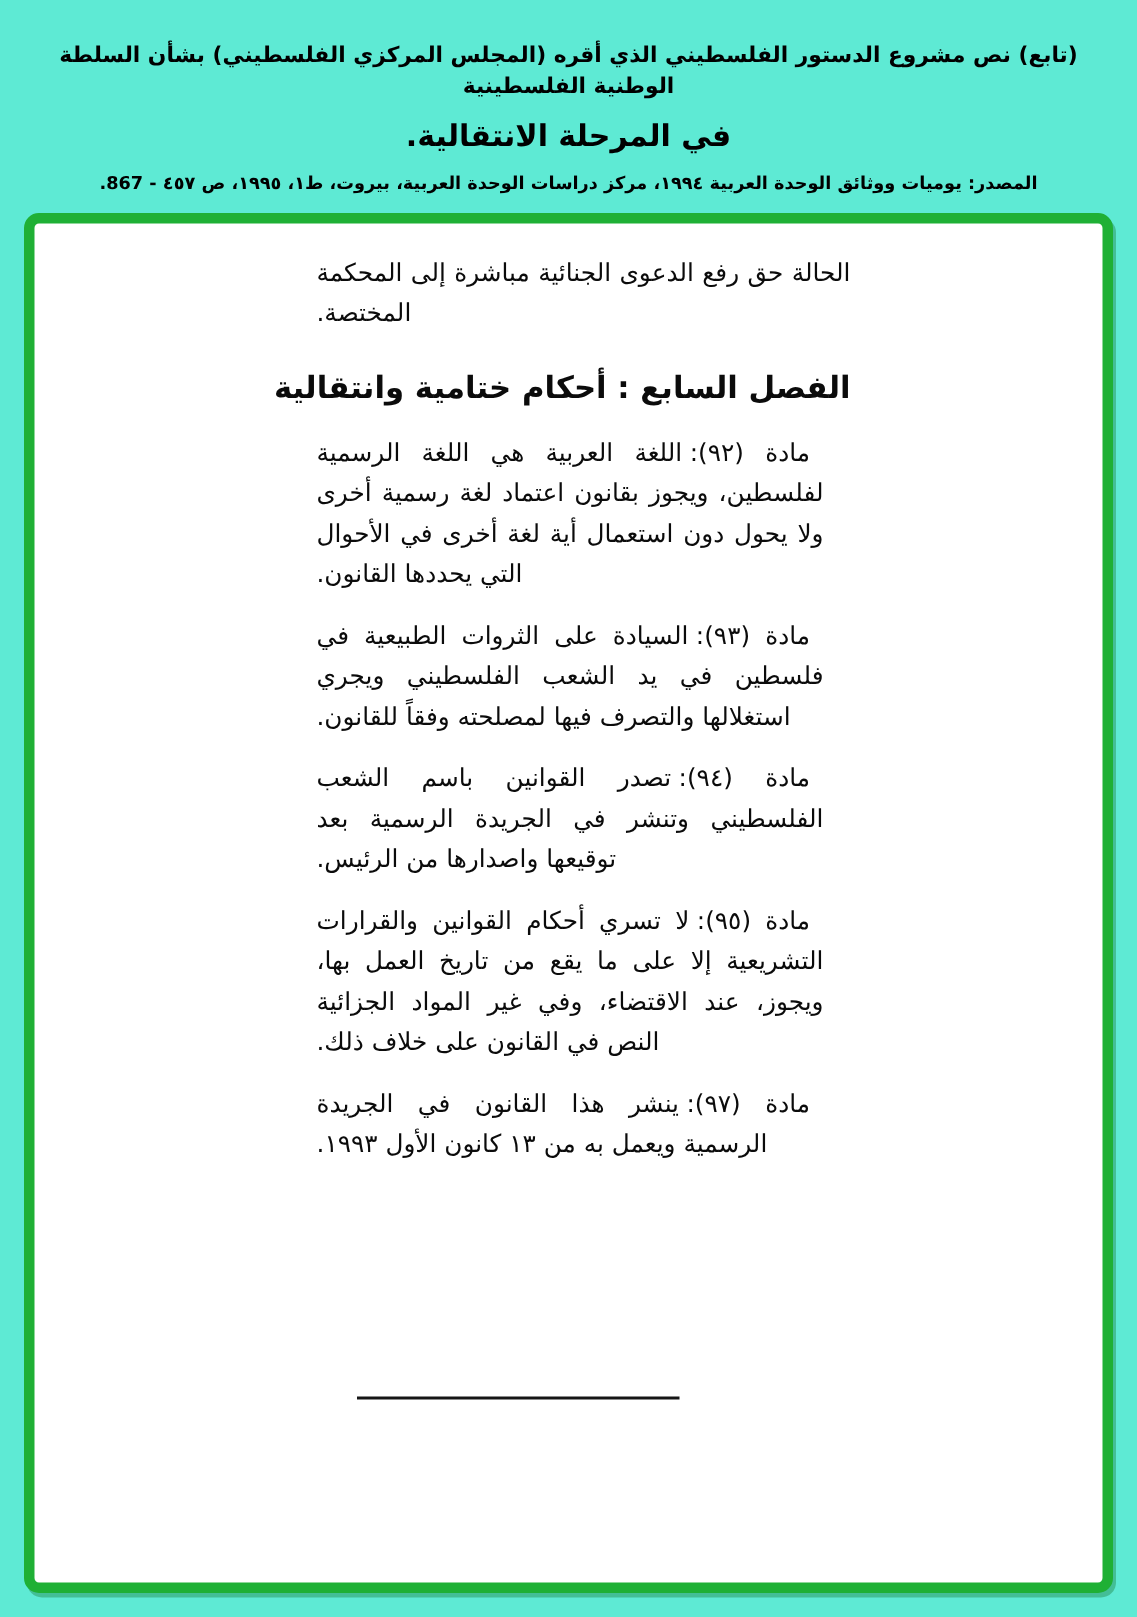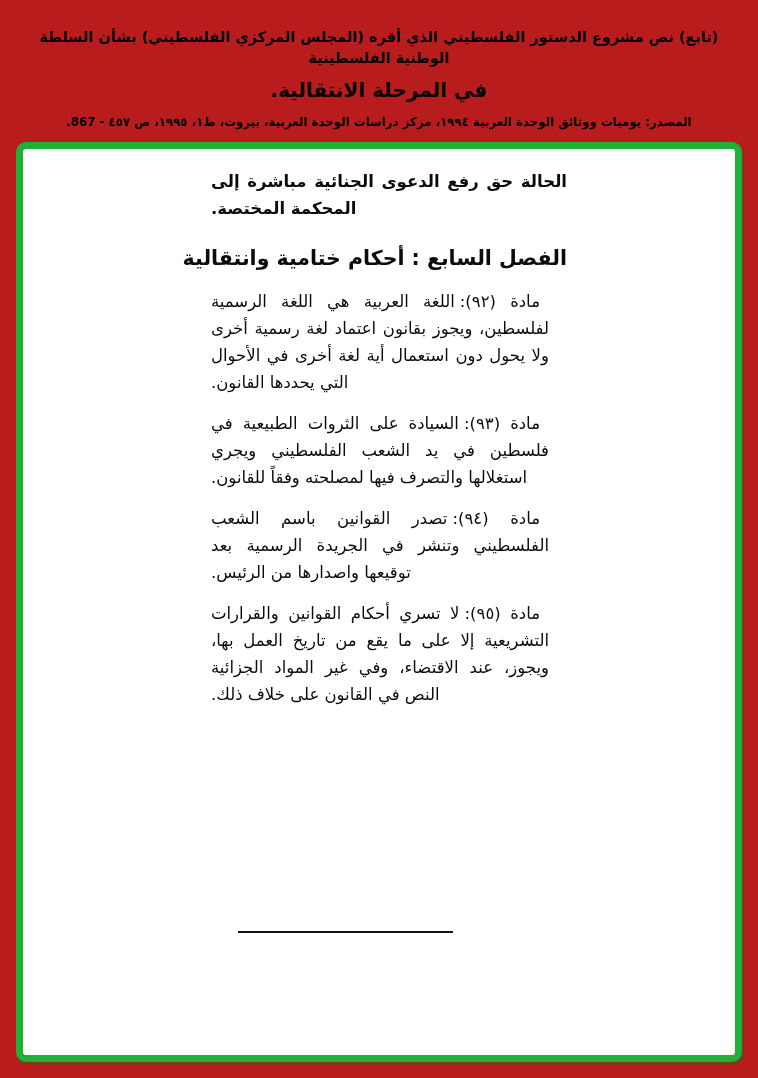--- a/index.html
+++ b/index.html
@@ -11,21 +11,21 @@
     margin:0; padding:0;
     background:#ffffff;
     width:758px; height:1078px;
     overflow:hidden;
   }
   .page{
     position:relative;
     width:758px; height:1078px;
     font-family:"DejaVu Sans", sans-serif;
     color:var(--ink);
-    background:#b91c1c;
+    background:#5eead4;
   }
   
   .doc-header{
     position:absolute;
     top:27px; left:18px; right:18px;
     direction:rtl;
     text-align:center;
     font-weight:bold;
     color:#000;
   }
@@ -60,21 +60,20 @@
     width:356px;
     direction:rtl;
     text-align:justify;
     text-align-last:left;   
     font-size:16.5px;
     line-height:27px;
     color:#0b0b0b;
   }
   .continuation-par{
     margin:0 0 21px 0;
-    font-weight:bold;
   }
   .chapter-heading{
     font-size:20.5px;
     font-weight:bold;
     line-height:30px;
     margin:0 0 15px 0;
     text-align-last:right;
     white-space:nowrap;
   }
   .article-par{
@@ -120,18 +119,21 @@
 
     <p class="article-par">
       <span class="article-label">مادة (٩٤):</span><span>تصدر القوانين باسم الشعب الفلسطيني وتنشر في الجريدة الرسمية بعد توقيعها واصدارها من الرئيس.</span>
     </p>
 
     <p class="article-par">
       <span class="article-label">مادة (٩٥):</span><span>لا تسري أحكام القوانين والقرارات التشريعية إلا على ما يقع من تاريخ العمل بها، ويجوز، عند الاقتضاء، وفي غير المواد الجزائية النص في القانون على خلاف ذلك.</span>
     </p>
 
 
+    <p class="article-par">
+      <span class="article-label">مادة (٩٧):</span><span>ينشر هذا القانون في الجريدة الرسمية ويعمل به من ١٣ كانون الأول ١٩٩٣.</span>
+    </p>
 
   </div>
 
   <div class="bottom-rule"></div>
 
 </div>
 
 </body></html>

